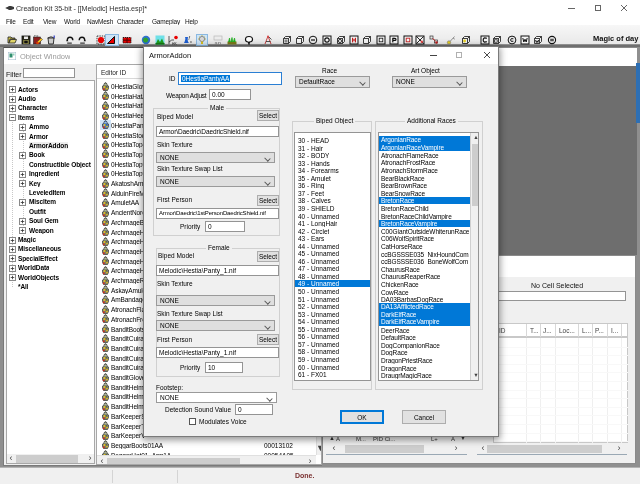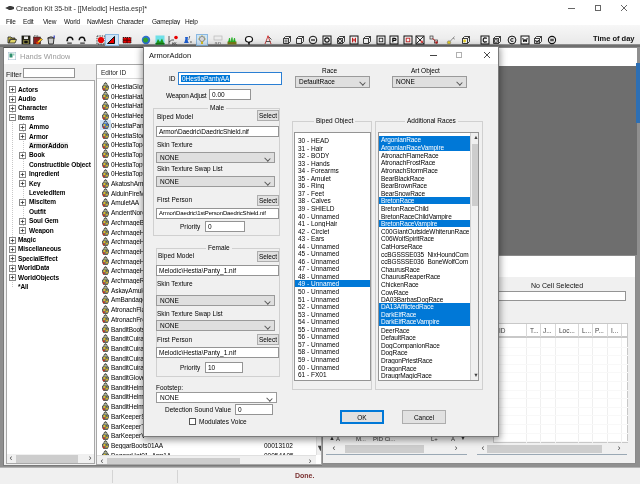--- a/index.html
+++ b/index.html
@@ -202,29 +202,29 @@
     </svg></div>
 <div class="ico" style="left:533px;width:10px"><svg width="10" height="10" viewBox="0 0 10 10">
       <path d="M1.5 3.5 L6.5 3.5 L6.5 8.5 L1.5 8.5 Z M1.5 3.5 L3.5 1.5 L8.5 1.5 L6.5 3.5 M8.5 1.5 L8.5 6.5 L6.5 8.5" fill="#f4f4f4" stroke="#111" stroke-width=".8"></path>
       <path d="M2.6 5 L3.3 7.5 L4.1 5.8 L4.9 7.5 L5.6 5" fill="none" stroke="#111" stroke-width=".9"></path>
     </svg></div>
 <div class="ico" style="left:547px;width:10px"><svg width="10" height="10" viewBox="0 0 10 10">
       <circle cx="5" cy="5" r="3.6" fill="none" stroke="#111" stroke-width="1.1"></circle>
       <rect x="3.2" y="3.8" width="3.6" height=".9" fill="#111"></rect>
       <rect x="3.2" y="5.3" width="3.6" height=".9" fill="#111"></rect>
     </svg></div>
-<div class="ab" style="left:593px;top:34px;font-size:7.5px;font-weight:bold;color:#111">Time of day</div>
+<div class="ab" style="left:593px;top:34px;font-size:7.5px;font-weight:bold;color:#111">Magic of day</div>
 <div class="ab" style="left:3px;top:47px;width:319px;height:419px;background:#f0f0f0;border:1px solid #7a7a7a;border-top:1px solid #505050">
 <div class="ab" style="left:0;top:0;width:317px;height:16px;background:#fff">
 <svg class="ab" style="left:4px;top:4px" width="8" height="8" viewBox="0 0 8 8">
         <rect x="0" y="0" width="8" height="8" fill="#fff" stroke="#9ab8c8" stroke-width="1"></rect>
         <rect x="1.5" y="1.5" width="3" height="4" fill="#2f8f6f"></rect>
         <rect x="5" y="1.5" width="1.5" height="2" fill="#8fd0b8"></rect>
       </svg>
-<div class="ab nw" style="left:16px;top:4px;font-size:7.5px;color:#9a9a9a">Hands Window</div>
+<div class="ab nw" style="left:16px;top:4px;font-size:7.5px;color:#9a9a9a">Object Window</div>
 </div>
 <div class="ab" style="left:2px;top:23px;font-size:7px;color:#111">Filter</div>
 <div class="fld" style="left:19px;top:20px;width:52px;height:10px"></div>
 <div class="ab" style="left:2px;top:32px;width:89px;height:384px;background:#fff;border:1px solid #a8a8a8;overflow:hidden">
 <div class="ab" style="left:4.5px;top:8px;width:1px;height:198px;border-left:1px dotted #c8c8c8"></div>
 <div class="ab" style="left:15.5px;top:42px;width:1px;height:113px;border-left:1px dotted #c8c8c8"></div>
 <svg class="ab" style="left:1.5px;top:5.199999999999999px" width="7" height="7" viewBox="0 0 7 7">
         <rect x="0.5" y="0.5" width="6" height="6" fill="#fff" stroke="#898989" stroke-width="1"></rect>
         <path d="M1.75 3.5 L5.25 3.5 M3.5 1.75 L3.5 5.25" stroke="#333" stroke-width=".8"></path>
       </svg>

